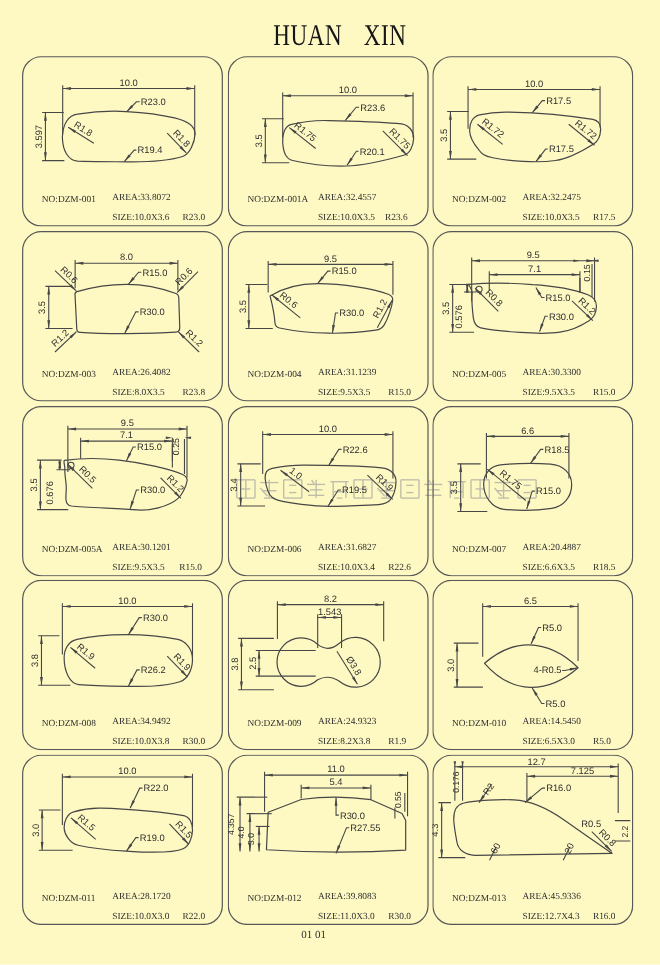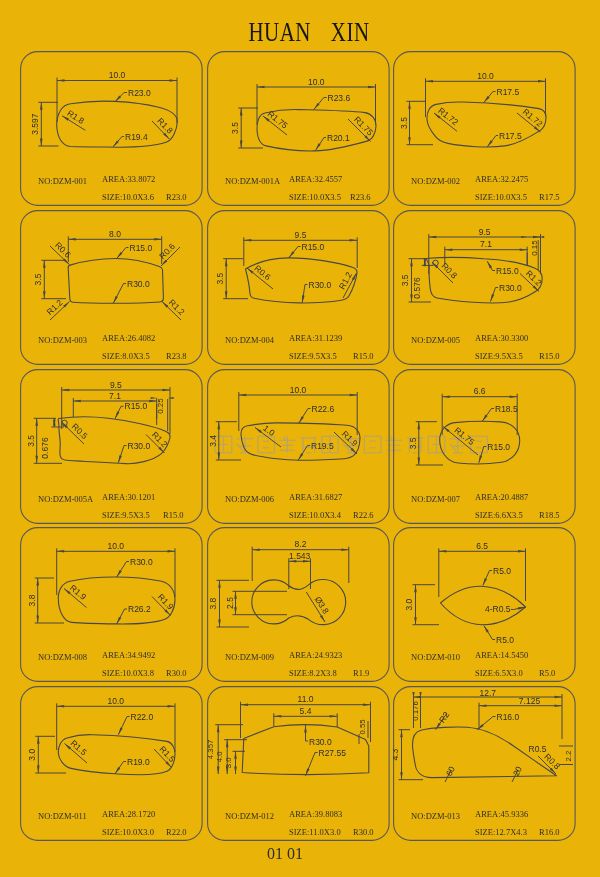--- a/index.html
+++ b/index.html
@@ -1,16 +1,16 @@
 <!DOCTYPE html>
 <html><head><meta charset="utf-8"><title>HUAN XIN</title><style>
 html,body{margin:0;padding:0;background:#ffffff;}
-#page{position:relative;width:600px;height:877px;background:#eab308;overflow:hidden;}
+#page{position:relative;width:600px;height:877px;background:#fef9c3;overflow:hidden;}
 #title{position:absolute;left:0;top:15.5px;width:618px;text-align:center;font-family:"Liberation Serif",serif;font-size:21px;color:#161616;letter-spacing:0.5px;word-spacing:14px;transform:scaleY(1.3);transform-origin:50% 0;}
-#pageno{position:absolute;left:220px;top:845px;width:130px;text-align:center;font-family:"Liberation Serif",serif;font-size:16px;color:#2e2e2e;}
+#pageno{position:absolute;left:220px;top:845px;width:130px;text-align:center;font-family:"Liberation Serif",serif;font-size:10px;color:#2e2e2e;}
 </style></head>
 <body>
 <div id="page">
 <div id="title">HUAN&nbsp;XIN</div>
 <svg style="position:absolute;left:0;top:0" width="600" height="877" viewBox="0 0 600 877">
       <defs>
         <filter id="wmblur">
           <feGaussianBlur stdDeviation="0.7"></feGaussianBlur>
         </filter>
       </defs>

